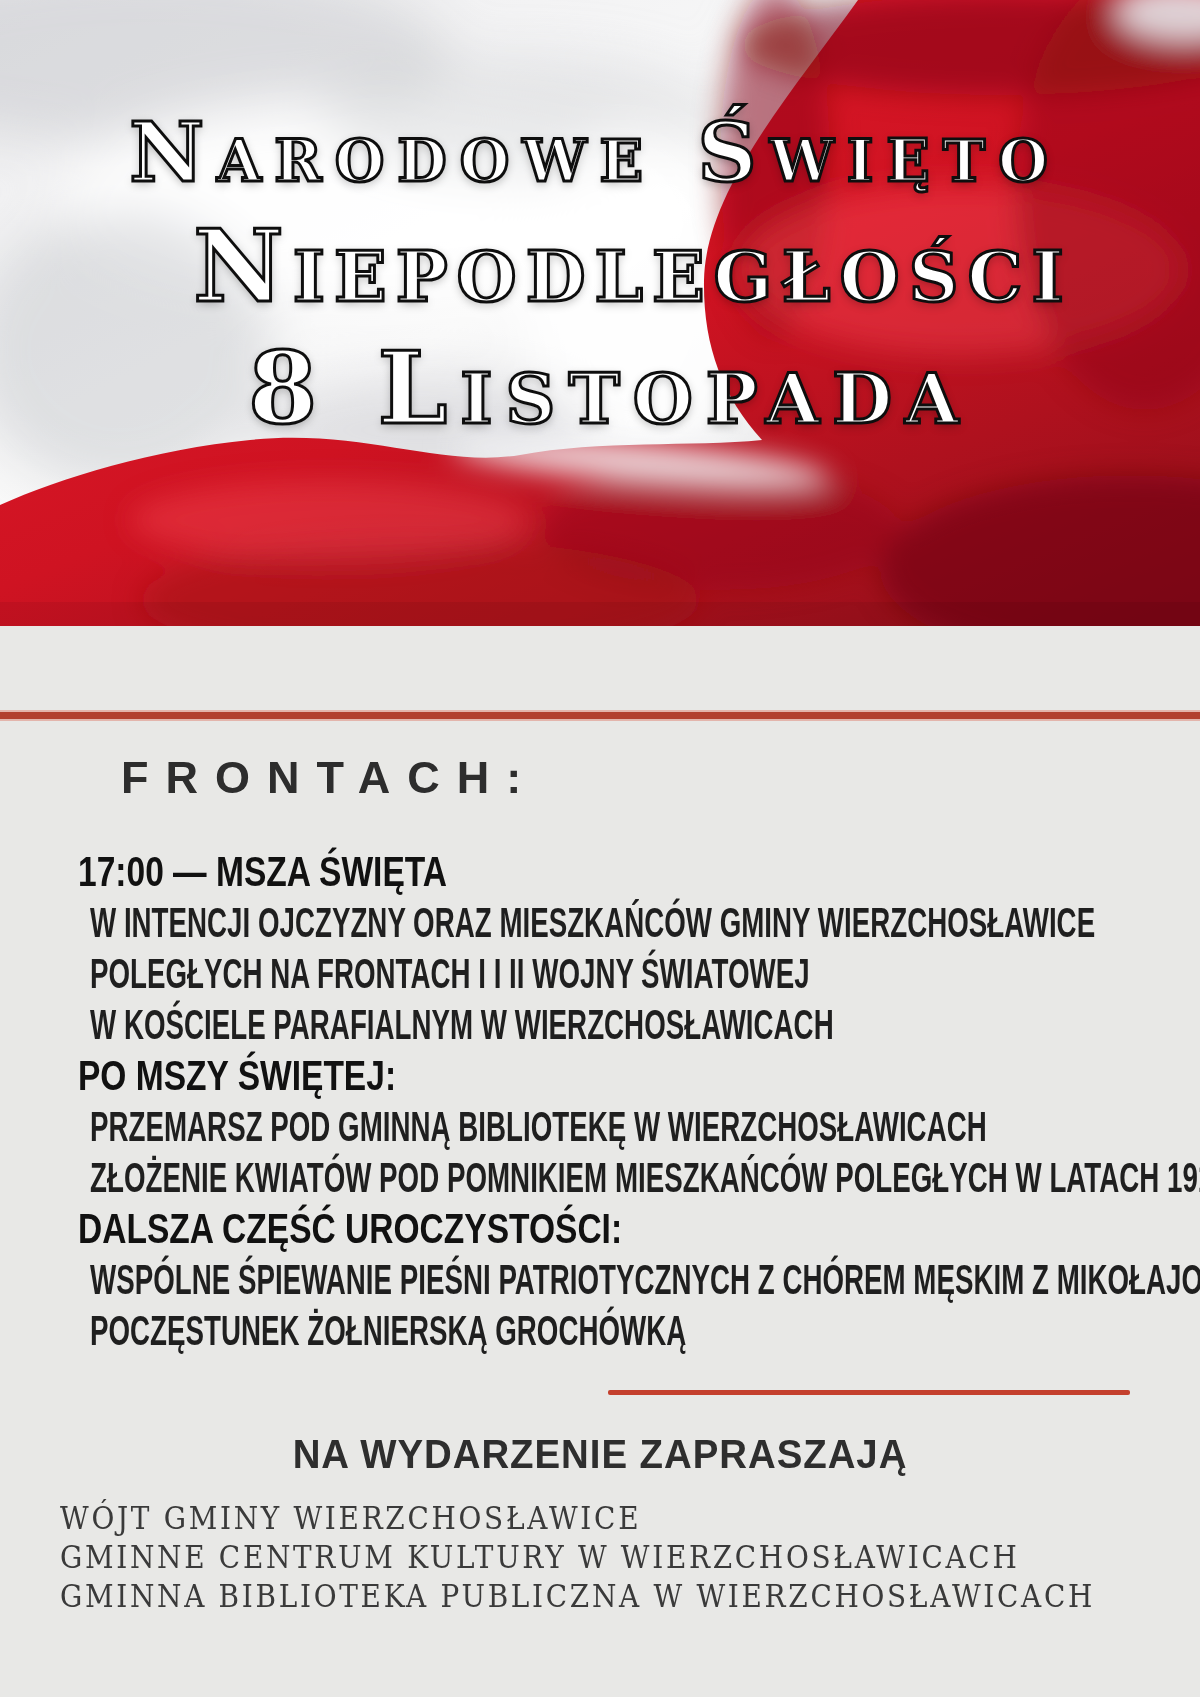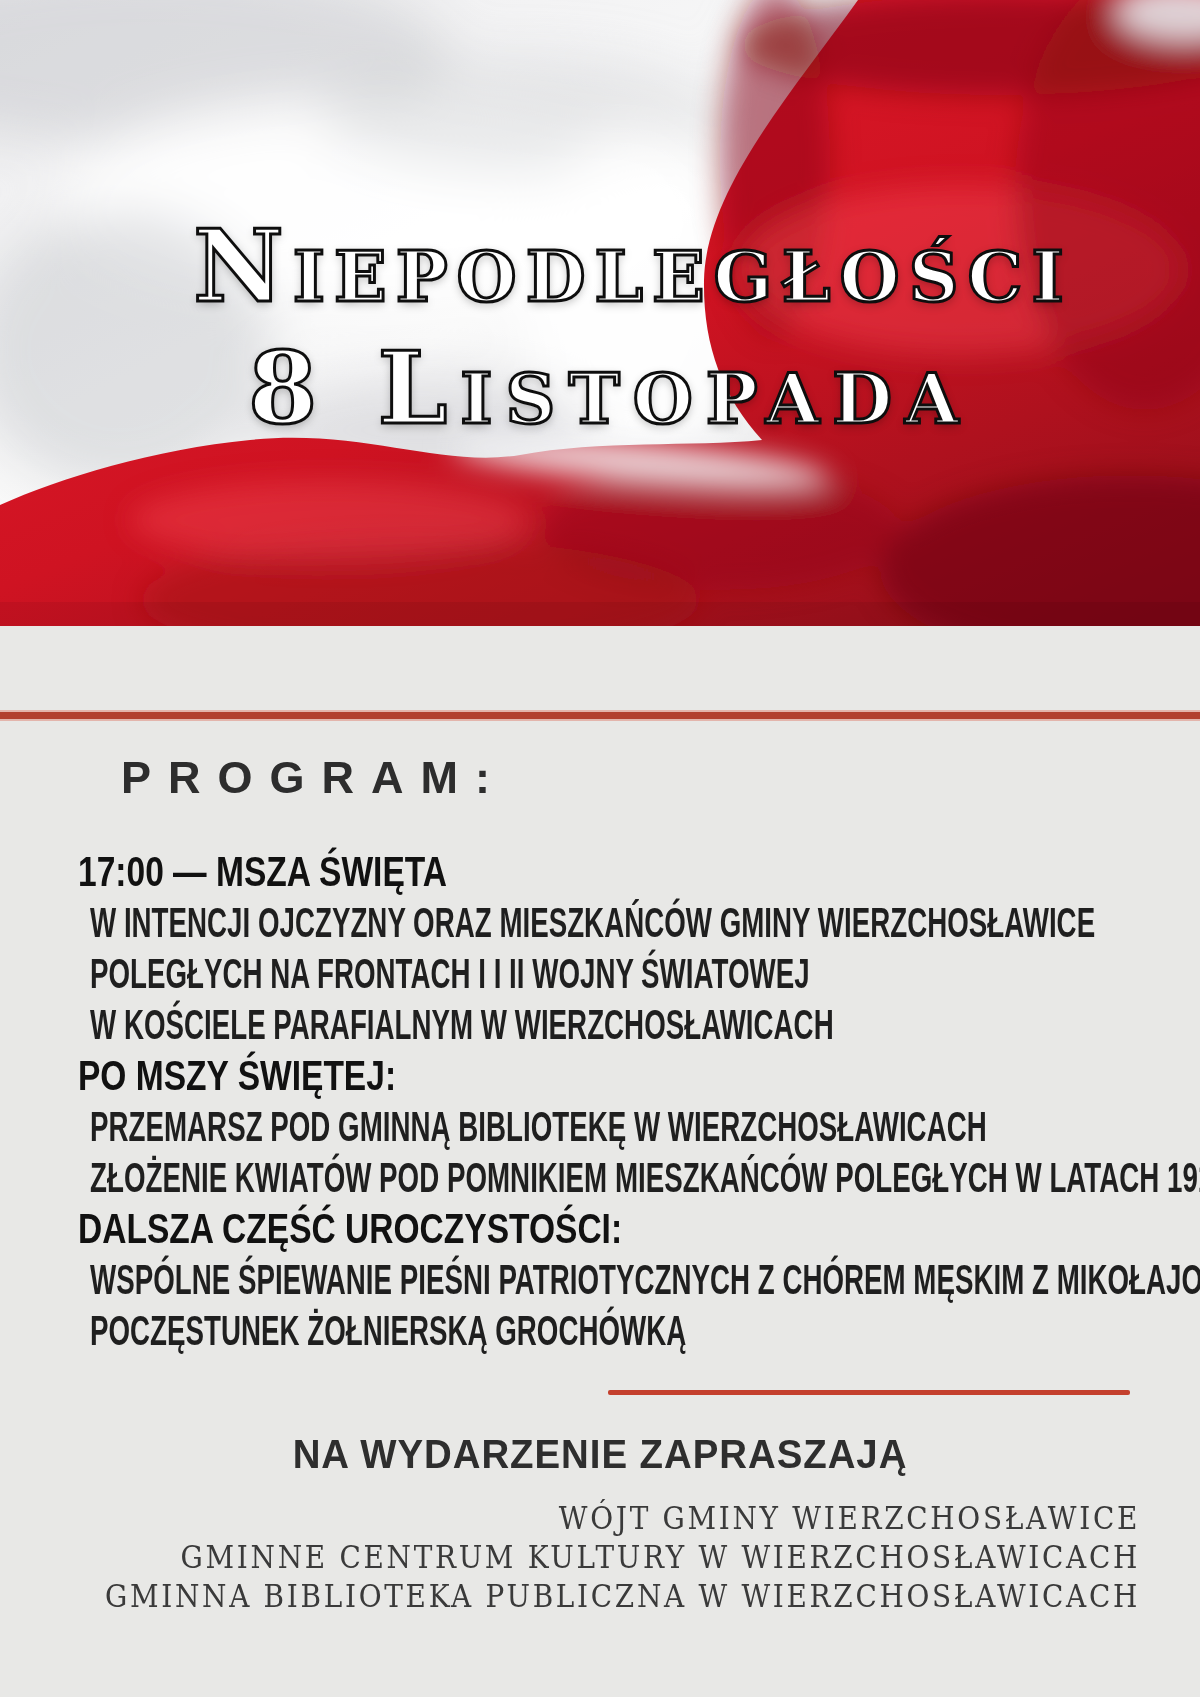--- a/index.html
+++ b/index.html
@@ -55,21 +55,21 @@
   }
 
   
   .invite-heading {
     position:absolute; left:600px; top:1432px;
     transform:translateX(-50%) scaleX(0.96);
     font-size:40px; font-weight:700; letter-spacing:1px; color:#2e2e2e;
     white-space:nowrap;
   }
   .organizers {
-    position:absolute; left:0; top:1499px; width:1200px; text-align:right;
+    position:absolute; left:0; top:1499px; width:1200px; text-align:left;
     font-family:"DejaVu Serif","Liberation Serif",serif; color:#3a3a3a;
   }
   .org-line {
     font-size:31px; line-height:39px; letter-spacing:3px;
     transform:scaleX(0.9); transform-origin:50% 50%;
     white-space:nowrap;
   }
 </style>
 </head>
 <body>
@@ -129,27 +129,28 @@
           <ellipse cx="420" cy="600" rx="280" ry="60" fill="#a50f1b" opacity="0.5"></ellipse>
           <ellipse cx="330" cy="520" rx="200" ry="40" fill="#ff5560" opacity="0.33"></ellipse>
           <ellipse cx="720" cy="530" rx="180" ry="60" fill="#8c0c16" opacity="0.4"></ellipse>
           <ellipse cx="640" cy="462" rx="190" ry="20" fill="#f2f2f4" opacity="0.85" transform="rotate(5 640 462)"></ellipse>
           <ellipse cx="1185" cy="12" rx="70" ry="30" fill="#e6e7ea" opacity="0.9"></ellipse>
         </g>
         <rect y="602" width="1200" height="24" fill="#000000" opacity="0.06"></rect>
       </g>
     </svg>
 
+    <div class="title-line title-1">Narodowe Święto</div>
     <div class="title-line title-2">Niepodległości</div>
     <div class="title-line title-3">8 Listopada</div>
   </div>
 
   <div class="rule-top"></div>
 
-  <div class="program-heading">PROGRAM:</div>
+  <div class="program-heading">FRONTACH:</div>
 
   <div class="program-list">
     <div class="p-line p-head">
         <span class="cond">17:00 — MSZA ŚWIĘTA</span>
       </div>
     <div class="p-line p-item">
         <span class="cond">W INTENCJI OJCZYZNY ORAZ MIESZKAŃCÓW GMINY WIERZCHOSŁAWICE</span>
       </div>
     <div class="p-line p-item">
         <span class="cond">POLEGŁYCH NA FRONTACH I I II WOJNY ŚWIATOWEJ</span>

